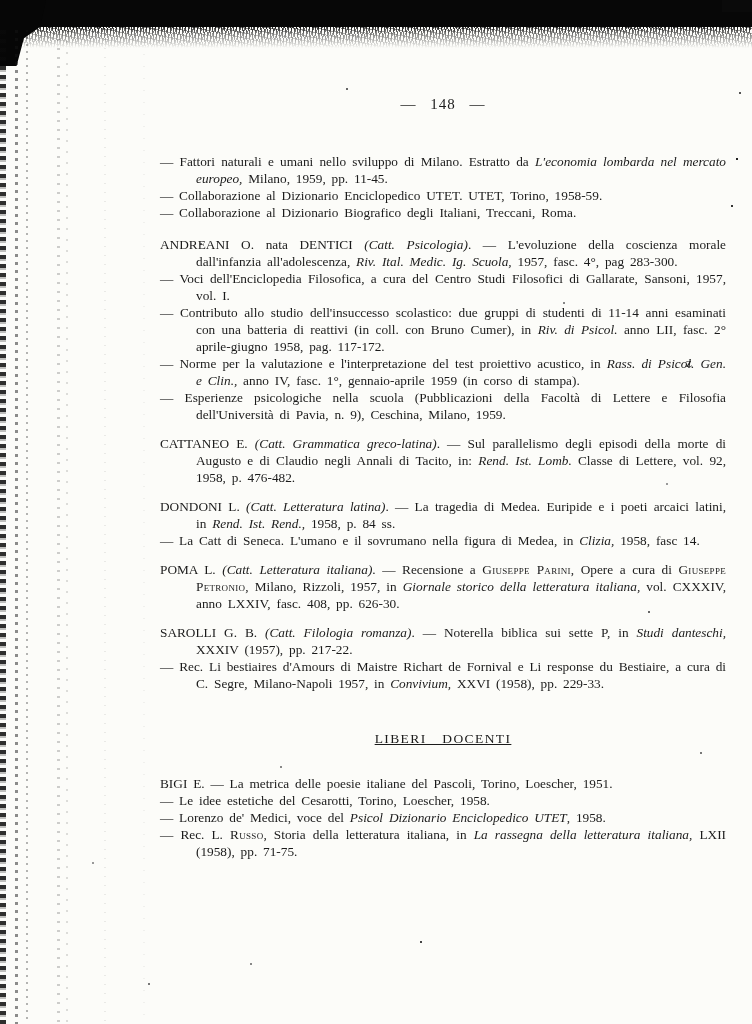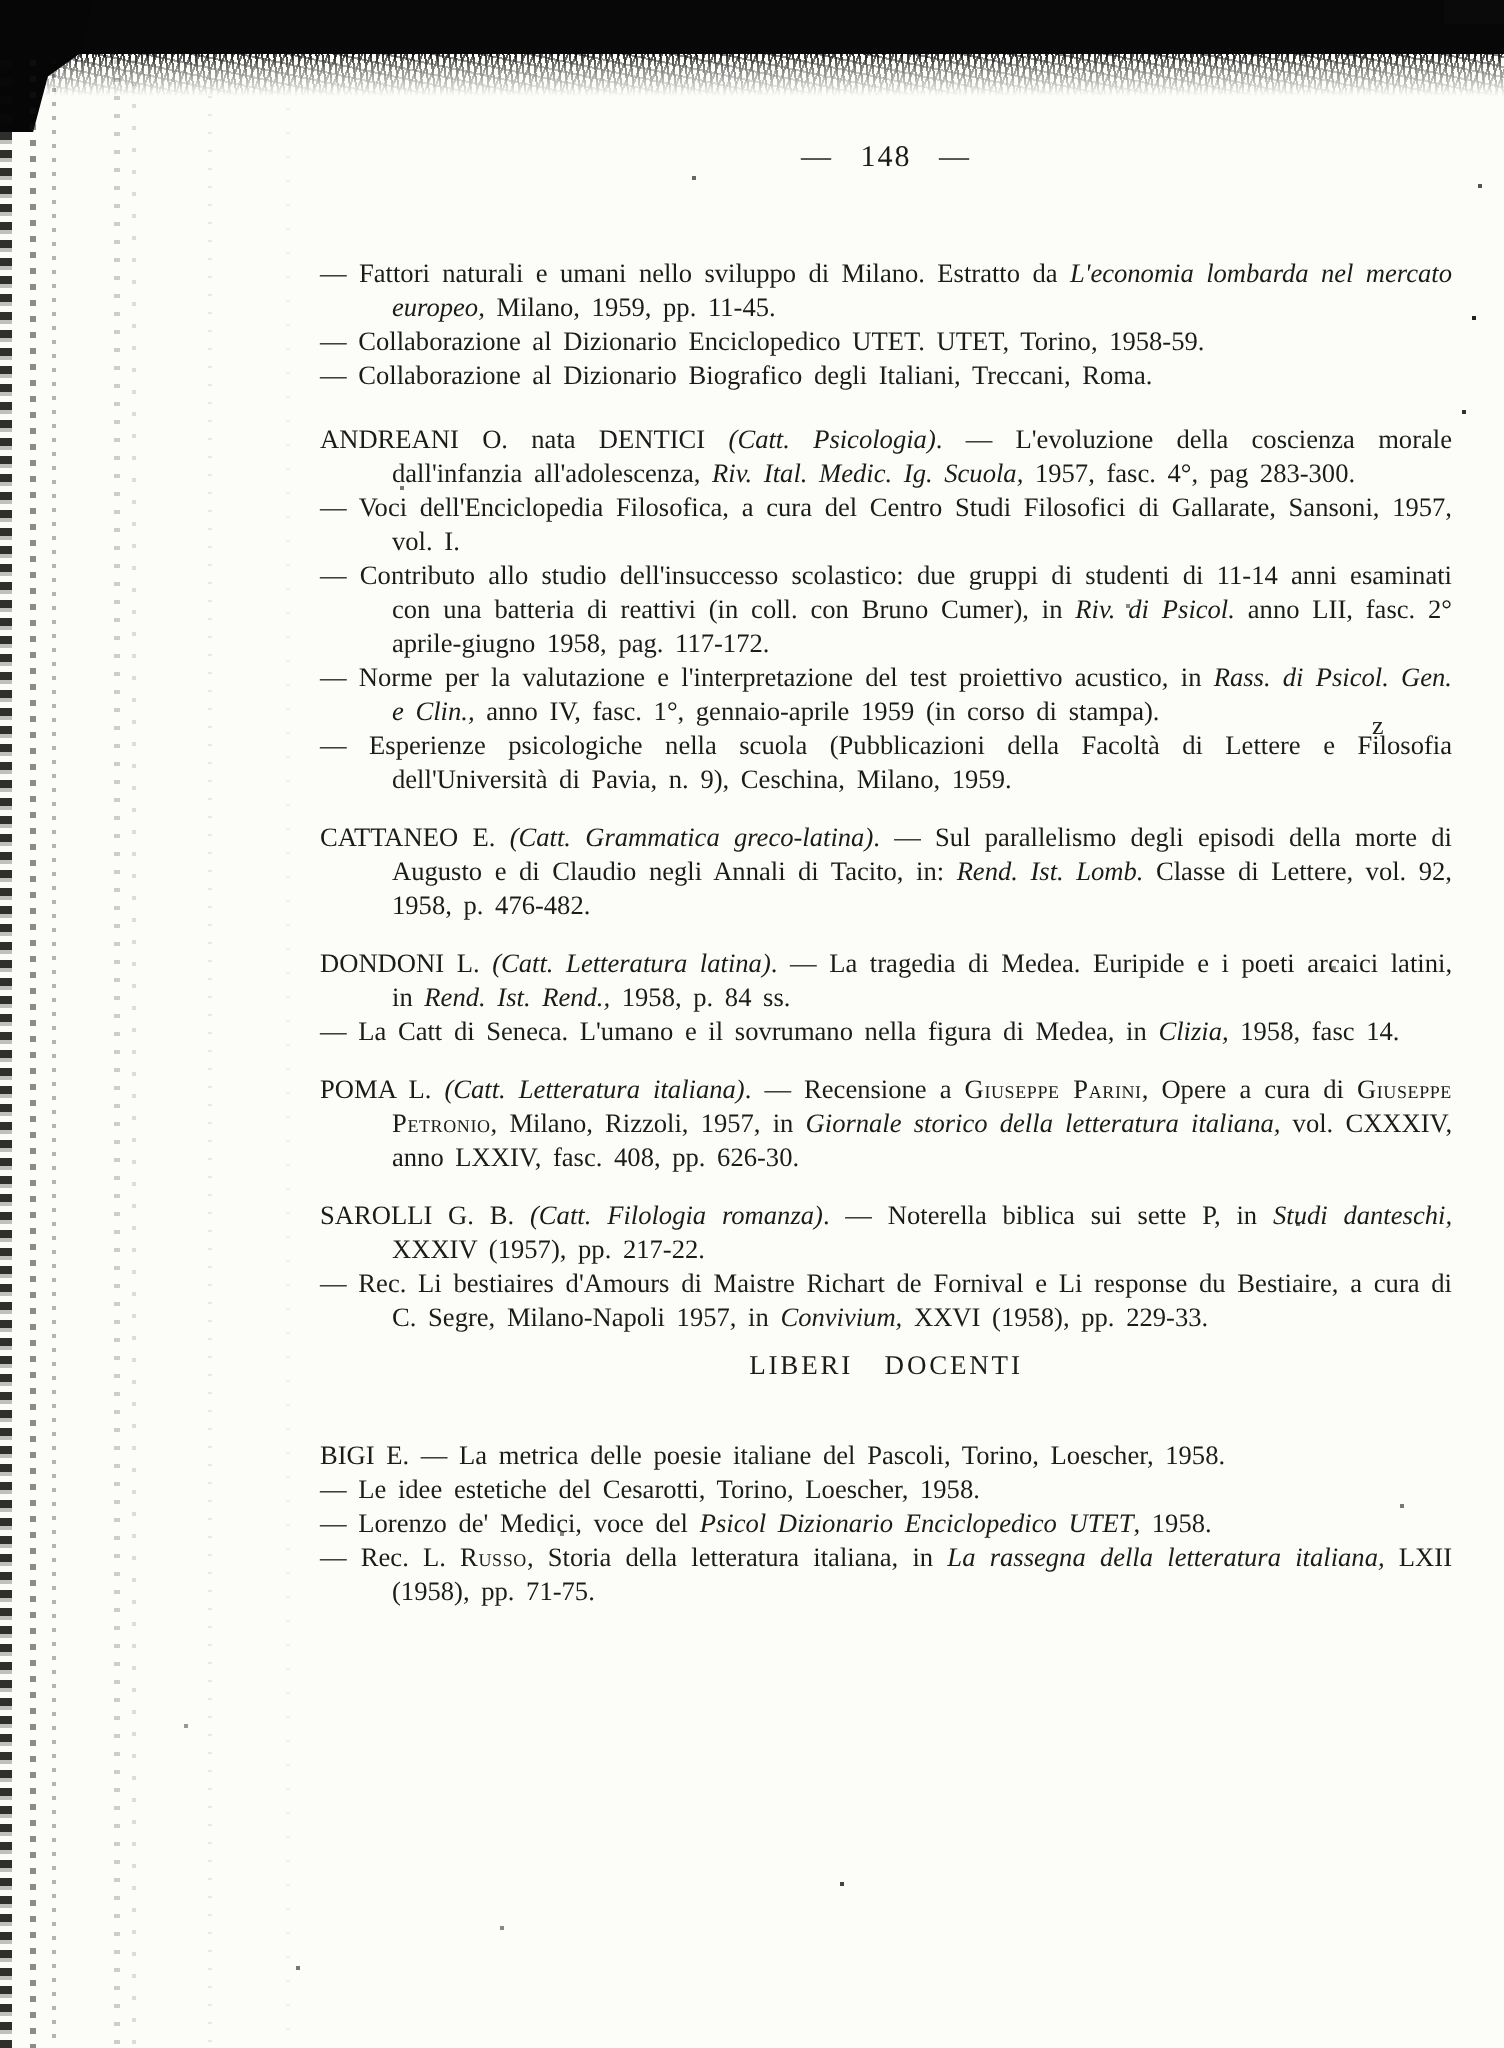--- a/index.html
+++ b/index.html
@@ -73,21 +73,21 @@
   .stray-mark {
     position: absolute; left: 686px; top: 355px;
     font-size: 13px; color: #222;
   }
 
   
   .content {
     position: absolute; left: 160px; top: 0; width: 566px;
   }
   .page-number {
-    padding-top: 71px;
+    padding-top: 96px;
     text-align: center;
     font-size: 15px;
     word-spacing: 9px;
     letter-spacing: 1px;
     line-height: 17px;
   }
   .entry {
     margin: 0;
     font-size: 13.3px;
     line-height: 17px;
@@ -101,21 +101,21 @@
   .section-heading {
     margin: 0;
     text-align: center;
     font-size: 13.5px;
     font-weight: normal;
     letter-spacing: 1.4px;
     word-spacing: 11px;
     line-height: 17px;
   }
   .heading-assistenti { margin-top: 43px; }
-  .heading-liberi     { margin-top: 7px; }
+  .heading-liberi     { margin-top: 38px; text-decoration: underline; }
   .group.after-heading-1 { margin-top: 15px; }
   .group.after-heading-2 { margin-top: 28px; }
 
   .it { font-style: italic; }
   .sc { font-variant: small-caps; letter-spacing: .3px; }
 </style>
 </head>
 <body>
 
 <div class="page">
@@ -161,20 +161,20 @@
     </div>
 
     <div class="group">
       <p class="entry"><span>SAROLLI G. B. </span><span class="it">(Catt. Filologia romanza)</span><span>. — Noterella biblica sui sette P, in </span><span class="it">Studi danteschi,</span><span> XXXIV (1957), pp. 217-22.</span></p>
       <p class="entry"><span>— Rec. Li bestiaires d'Amours di Maistre Richart de Fornival e Li response du Bestiaire, a cura di C. Segre, Milano-Napoli 1957, in </span><span class="it">Convivium,</span><span> XXVI (1958), pp. 229-33.</span></p>
     </div>
 
     <h2 class="section-heading heading-liberi">LIBERI DOCENTI</h2>
 
     <div class="group after-heading-2">
-      <p class="entry"><span>BIGI E. — La metrica delle poesie italiane del Pascoli, Torino, Loescher, 1958.</span></p>
+      <p class="entry"><span>BIGI E. — La metrica delle poesie italiane del Pascoli, Torino, Loescher, 1951.</span></p>
       <p class="entry"><span>— Le idee estetiche del Cesarotti, Torino, Loescher, 1958.</span></p>
       <p class="entry"><span>— Lorenzo de' Medici, voce del </span><span class="it">Psicol Dizionario Enciclopedico UTET</span><span>, 1958.</span></p>
       <p class="entry"><span>— Rec. L. </span><span class="sc">Russo</span><span>, Storia della letteratura italiana, in </span><span class="it">La rassegna della letteratura italiana,</span><span> LXII (1958), pp. 71-75.</span></p>
     </div>
 
   </div>
 </div>
 
 </body></html>

